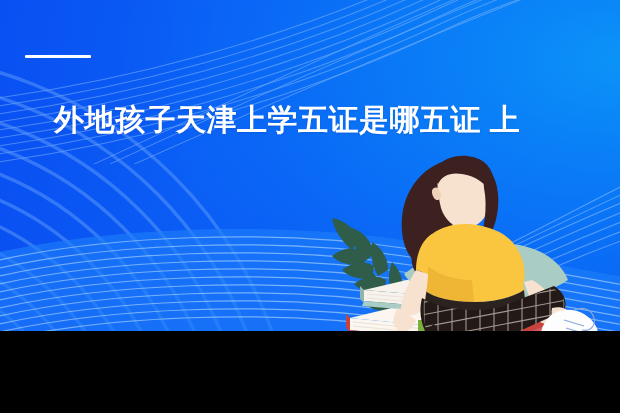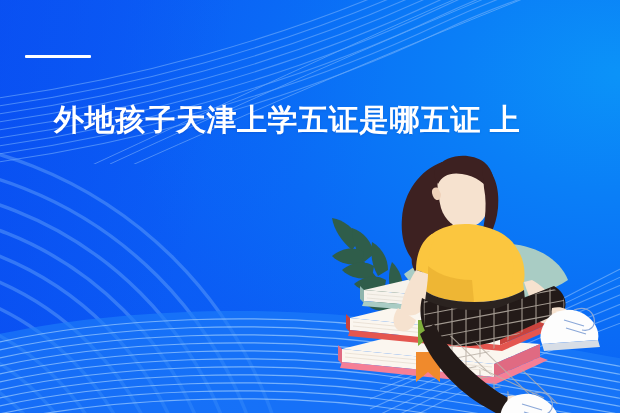--- a/index.html
+++ b/index.html
@@ -3,21 +3,21 @@
 <meta charset="utf-8">
 <style>
   html, body {
     margin: 0;
     padding: 0;
     background: #000;
   }
   #poster {
     position: relative;
     width: 620px;
-    height: 413px;
+    height: 331px;
     overflow: hidden;
     font-family: "Liberation Sans", "DejaVu Sans", sans-serif;
   }
 
   
   .bg-base {
     position: absolute;
     inset: 0;
     background:
       radial-gradient(120% 130% at 100% 18%, #0b93f8 0%, #0a7ff7 22%, #0a6bf6 48%, #0b5ef5 68%, #0b56f4 100%);

